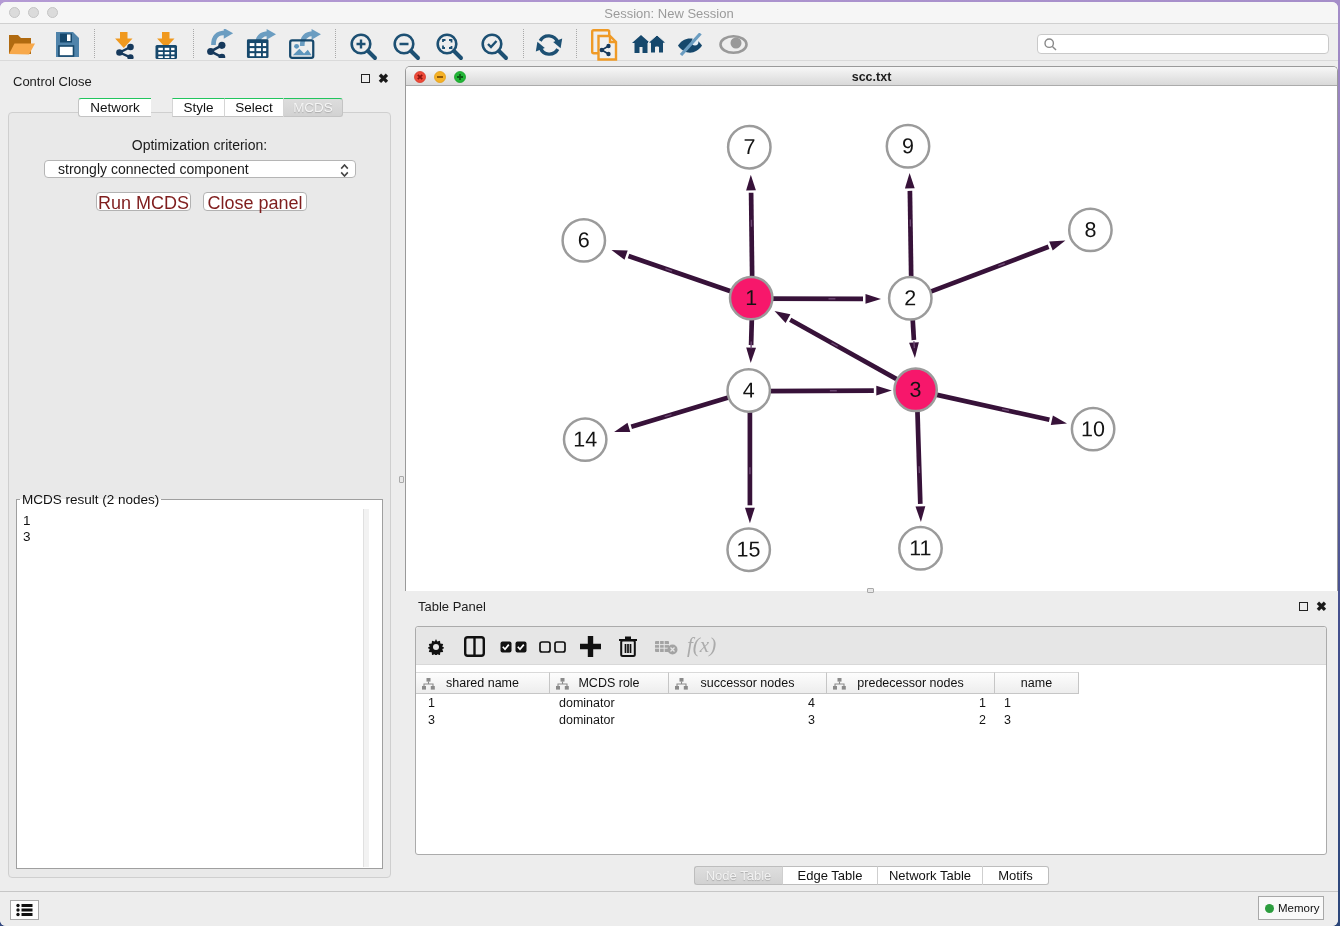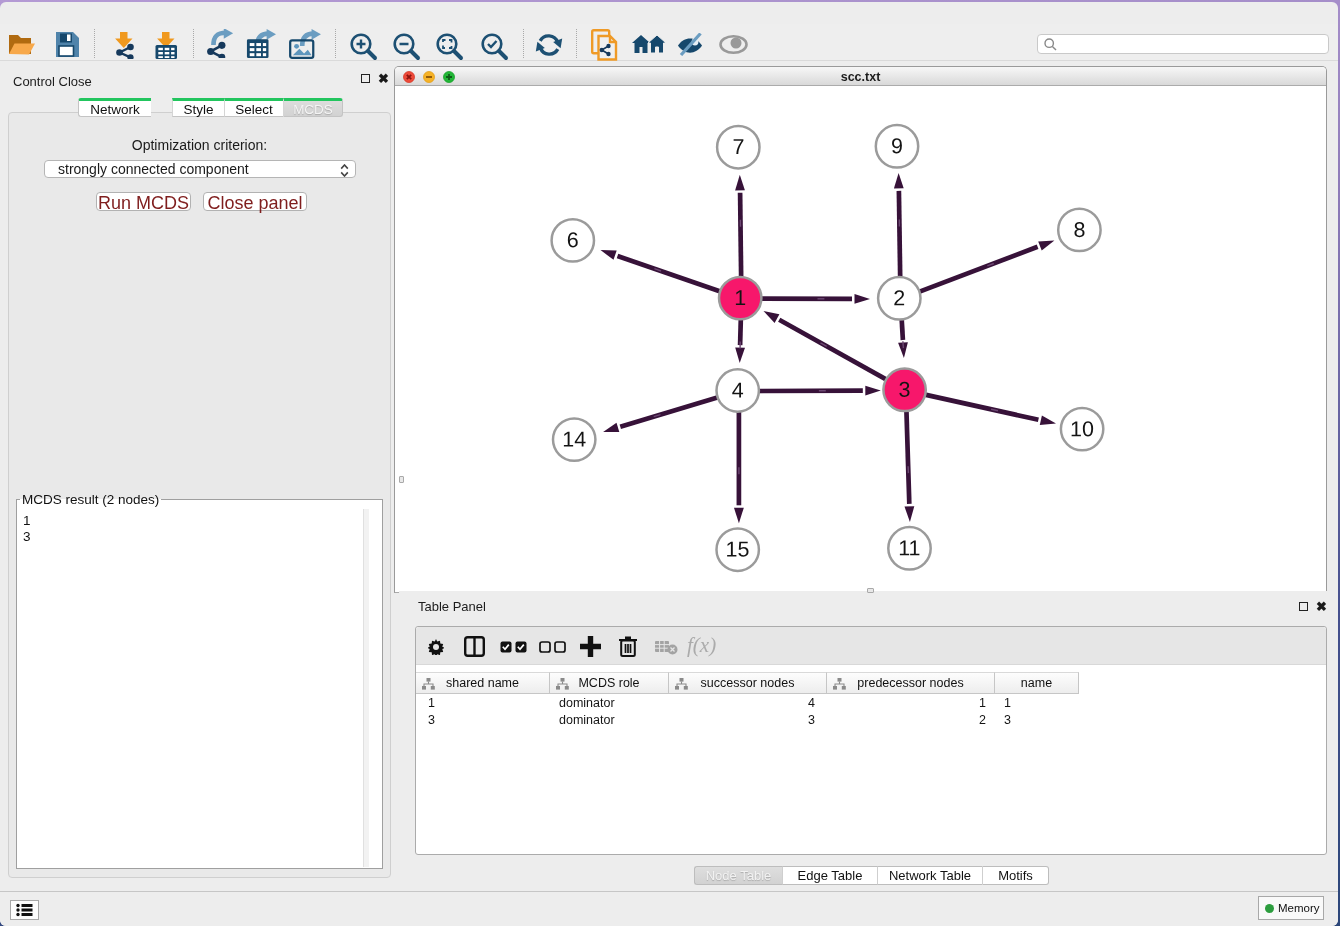--- a/index.html
+++ b/index.html
@@ -36,30 +36,30 @@
     position:absolute; left:1037px; top:10px; width:292px; height:20px;
     background:#fff; border:1px solid #c9c9c9; border-radius:4px;
   }
   
   #cpanel { position:absolute; left:0; top:61px; width:398px; height:830px; background:#ededed;}
   .paneltitle { font-size:13px; color:#1c1c1c; }
   #cp-title { position:absolute; left:13px; top:11px; }
   .float-ic { position:absolute; top:11px; width:9px; height:9px; border:1.5px solid #222; background:transparent;}
   .x-ic { position:absolute; font-size:13px; font-weight:bold; color:#1a1a1a; top:8px;}
   #cp-tabs { position:absolute; left:78px; top:35px; height:19px; z-index:5; }
-  .tabseg { float:left; height:19px; background:#fff; border-top:3px solid #22c55e;
+  .tabseg { float:left; height:19px; background:#fff; border-top:1px solid #22c55e;
      border-bottom:1px solid #c4c4c4; font-size:13.5px; color:#111; text-align:center;
      line-height:18px; }
   #cp-content {
     position:absolute; left:8px; top:49px; width:383px; height:766px;
     background:#e9e9e9; border:1px solid #cfcfcf; border-radius:4px;
   }
   
   #netwin {
-    position:absolute; left:394px; top:64px; width:933px; height:527px;
+    position:absolute; left:405px; top:64px; width:933px; height:527px;
     background:#fff; border:1px solid #9a9a9a; border-bottom:1px solid #aaa;
     border-radius:5px 5px 0 0;
   }
   #nettitle {
     position:absolute; left:0; top:0; width:100%; height:19px;
     background:linear-gradient(#f7f7f7,#d9d9d9);
     border-bottom:1px solid #ababab; border-radius:4px 4px 0 0;
   }
   #nettitle .name { position:absolute; width:100%; text-align:center; top:3px;
     font-size:12.5px; color:#1d1d1d; font-weight:bold; }
@@ -100,20 +100,26 @@
     background:#fdfdfd; border:1px solid #a8a8a8; }
   #membtn { position:absolute; left:1258px; top:4px; width:66px; height:24px;
     background:#f9f9f9; border:1px solid #a8a8a8; font-size:11.5px; color:#111;
     line-height:22px; text-align:left; padding-left:19px;}
   #membtn i { position:absolute; left:6px; top:7px; width:9px; height:9px; border-radius:50%;
     background:#2c9d3e; }
 </style>
 </head>
 <body>
 <div id="win">
+  <div id="titlebar">
+    <div class="tl t1"></div>
+      <div class="tl t2"></div>
+      <div class="tl t3"></div>
+    <div id="wtitle">Session: New Session</div>
+  </div>
   <div id="toolbar">
     <svg class="ticon" style="left:8px;top:9px;" width="28" height="24" viewBox="0 0 28 24">
       <path d="M1,2 h9 l3,3 h10 v16 h-22 z" fill="#b06a10"></path>
       <path d="M1,21 L6.5,10.5 h20.5 L21,21.5 z" fill="#f7a84a"></path>
     </svg>
     <svg class="ticon" style="left:54px;top:8px;" width="25" height="25" viewBox="0 0 25 25">
       <path d="M2,0 h17 l6,6 v19 h-23 z" fill="#4f83aa"></path>
       <rect x="6" y="1.5" width="12" height="9" fill="#16486c"></rect>
       <rect x="13" y="2.5" width="3.5" height="6.5" fill="#fff"></rect>
       <rect x="5" y="14" width="14.5" height="10" fill="#fff" stroke="#16486c" stroke-width="1.6"></rect>

